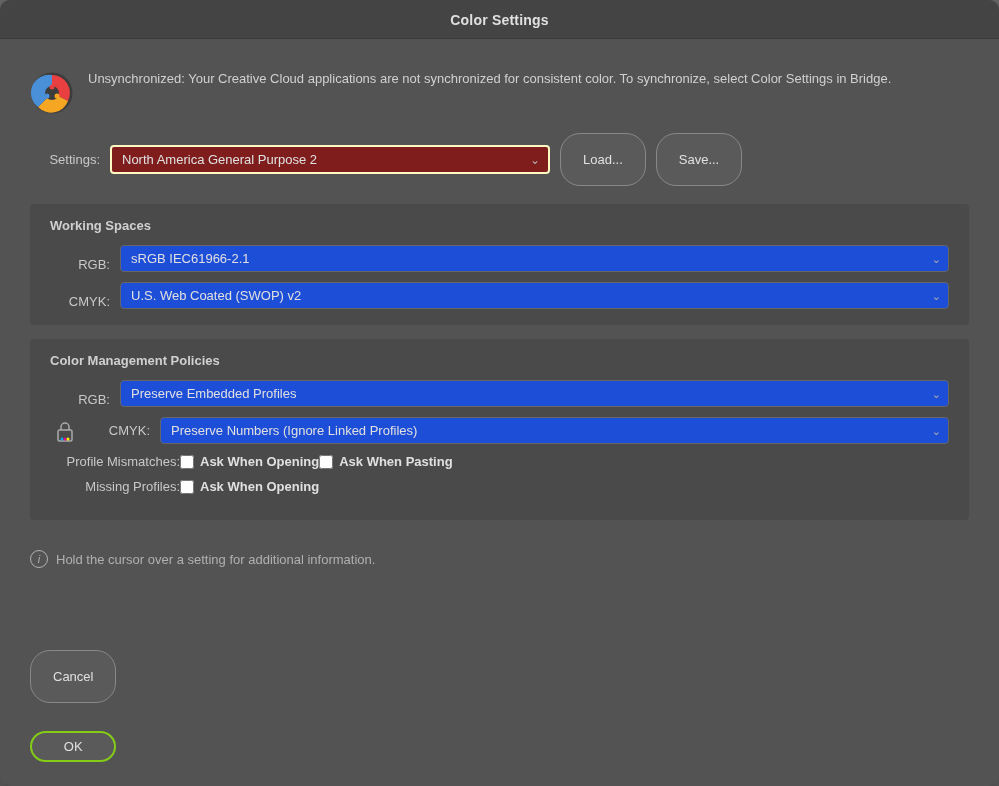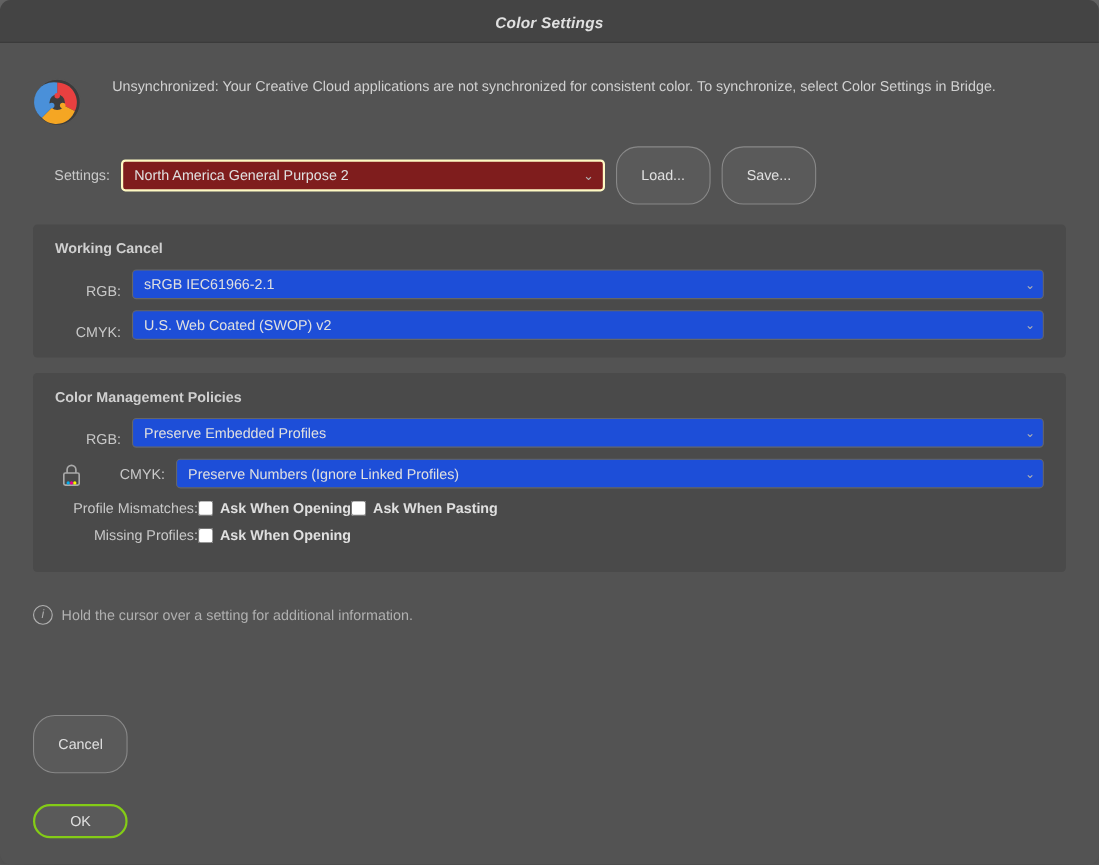--- a/index.html
+++ b/index.html
@@ -23,21 +23,20 @@
       flex-direction: column;
       overflow: hidden;
       position: relative;
     }
 
     .title-bar {
       background: #444444;
       text-align: center;
       padding: 12px 0 10px;
       border-bottom: 1px solid #3a3a3a;
-      font-style: italic;
     }
 
     .title-bar h1 {
       color: #e0e0e0;
       font-size: 14px;
       font-weight: 600;
       letter-spacing: 0.2px;
     }
 
     .dialog-body {
@@ -45,21 +44,21 @@
       padding: 20px 30px 20px 30px;
       display: flex;
       flex-direction: column;
       gap: 0;
     }
 
     
     .unsync-banner {
       display: flex;
       align-items: flex-start;
-      gap: 28px;
+      gap: 14px;
       padding: 10px 0 18px 0;
     }
 
     .cc-icon {
       width: 44px;
       height: 44px;
       flex-shrink: 0;
       margin-top: 2px;
     }
 
@@ -328,21 +327,21 @@
         <select>
           <option>North America General Purpose 2</option>
         </select>
         <span class="chevron">⌄</span>
       </div>
       <button class="btn">Load...</button>
       <button class="btn">Save...</button>
     </div>
 
     <div class="section">
-      <div class="section-header">Working Cancel</div>
+      <div class="section-header">Working Spaces</div>
       <div class="field-row">
         <span class="field-label">RGB:</span>
         <div class="field-select-wrap">
           <select>
             <option>sRGB IEC61966-2.1</option>
           </select>
           <span class="chev">⌄</span>
         </div>
       </div>
       <div class="field-row">

